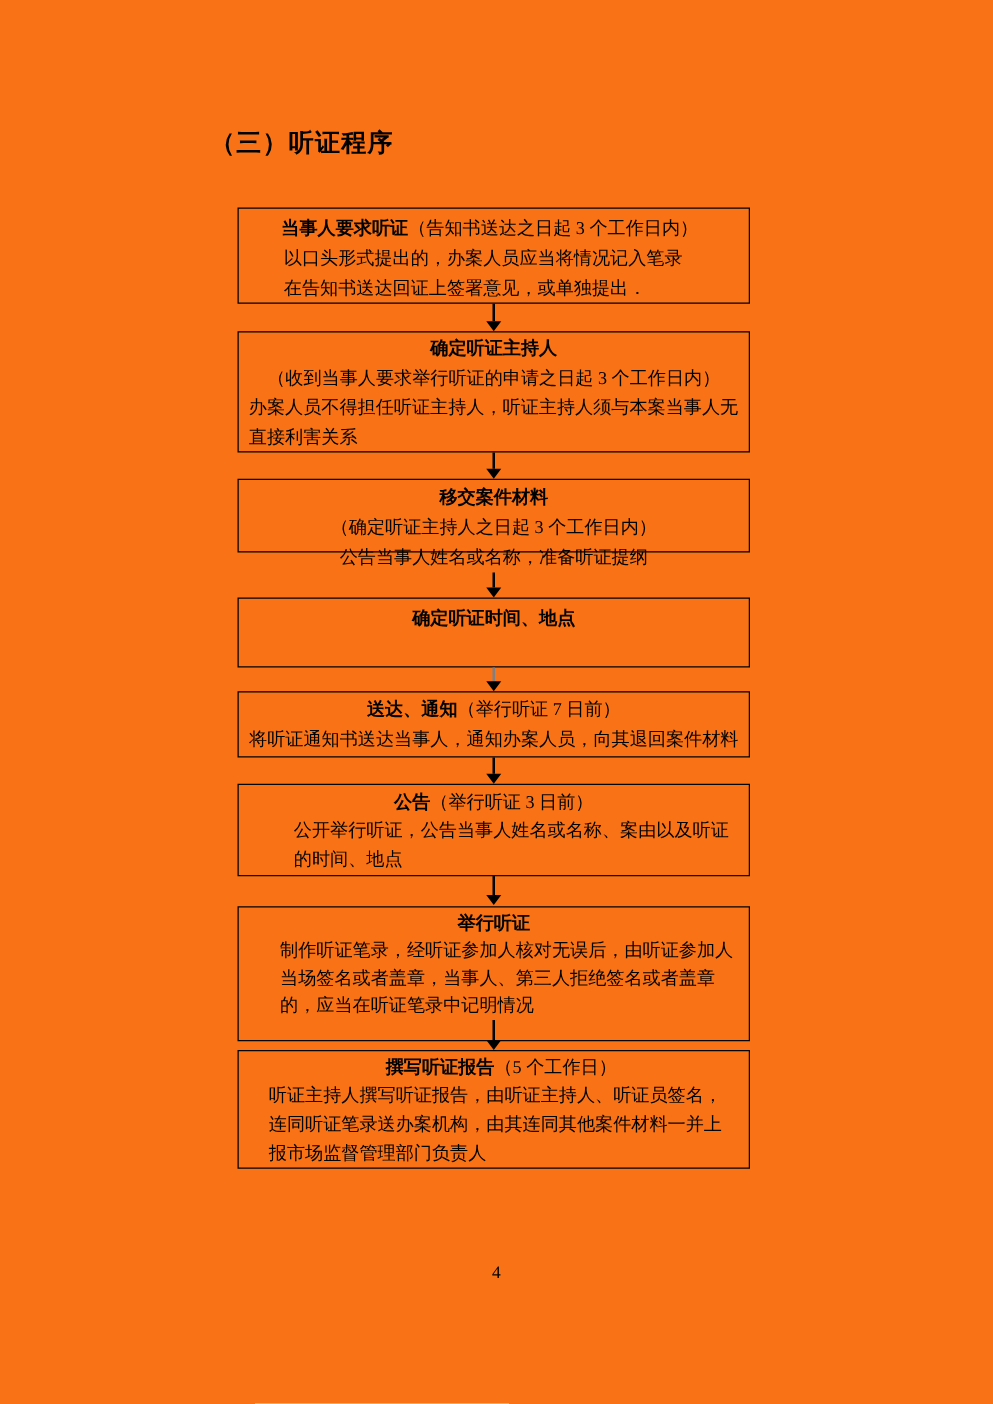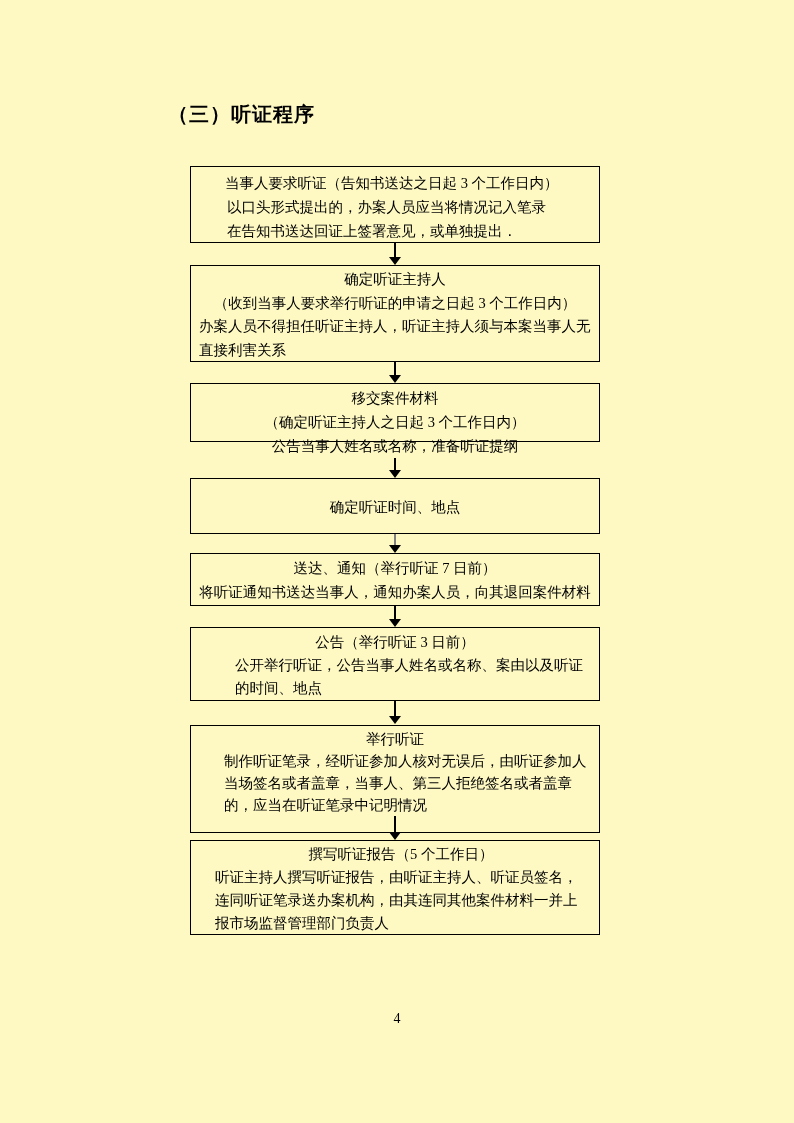--- a/index.html
+++ b/index.html
@@ -1,20 +1,20 @@
 <!DOCTYPE html>
 <html><head>
 <meta charset="utf-8">
 <style>
   html, body { margin: 0; padding: 0; background: #ffffff; }
   .page {
     position: relative;
     width: 794px;
     height: 1123px;
-    background: #fef9c3;
+    background: #f97316;
     color: #000000;
     font-family: "Liberation Serif", "DejaVu Serif", serif;
     overflow: hidden;
   }
   .doc-title {
     position: absolute;
     left: 168px;
     top: 101px;
     font-size: 20px;
     font-weight: bold;
@@ -25,32 +25,32 @@
     position: absolute;
     left: 190px;
     width: 410px;
     border: 1.5px solid #000000;
     box-sizing: border-box;
     font-size: 14.5px;
     line-height: 24px;
     padding: 2px 8px 0 8px;
   }
   .title-line { text-align: center; }
-  .btitle { font-weight: normal; text-align: center; }
+  .btitle { font-weight: bold; text-align: center; }
   .subtitle { text-align: center; }
   .body { text-align: left; }
 
   
   .b1 { top: 166px; height: 77px; padding-top: 4px; }
   .b1 .title-line { text-align: left; padding-left: 26px; }
   .b1 .body { padding-left: 28px; }
   .b2 { top: 265px; height: 97px; line-height: 23.5px; }
   .b3 { top: 383px; height: 59px; }
   .b3 .body { text-align: center; }
-  .b4 { top: 478px; height: 56px; padding-top: 16px; }
+  .b4 { top: 478px; height: 56px; padding-top: 4px; }
   .b5 { top: 553px; height: 53px; }
   .b5 .body { text-align: center; }
   .b6 { top: 627px; height: 74px; padding-top: 3px; line-height: 23px; }
   .b6 .body { padding-left: 36px; padding-right: 6px; }
   .b7 { top: 725px; height: 108px; line-height: 22px; }
   .b7 .body { padding-left: 25px; padding-right: 2px; }
   .b8 { top: 840px; height: 95px; line-height: 23px; padding-left: 20px; }
   .b8 .body { padding-left: 4px; padding-right: 2px; }
 
   

